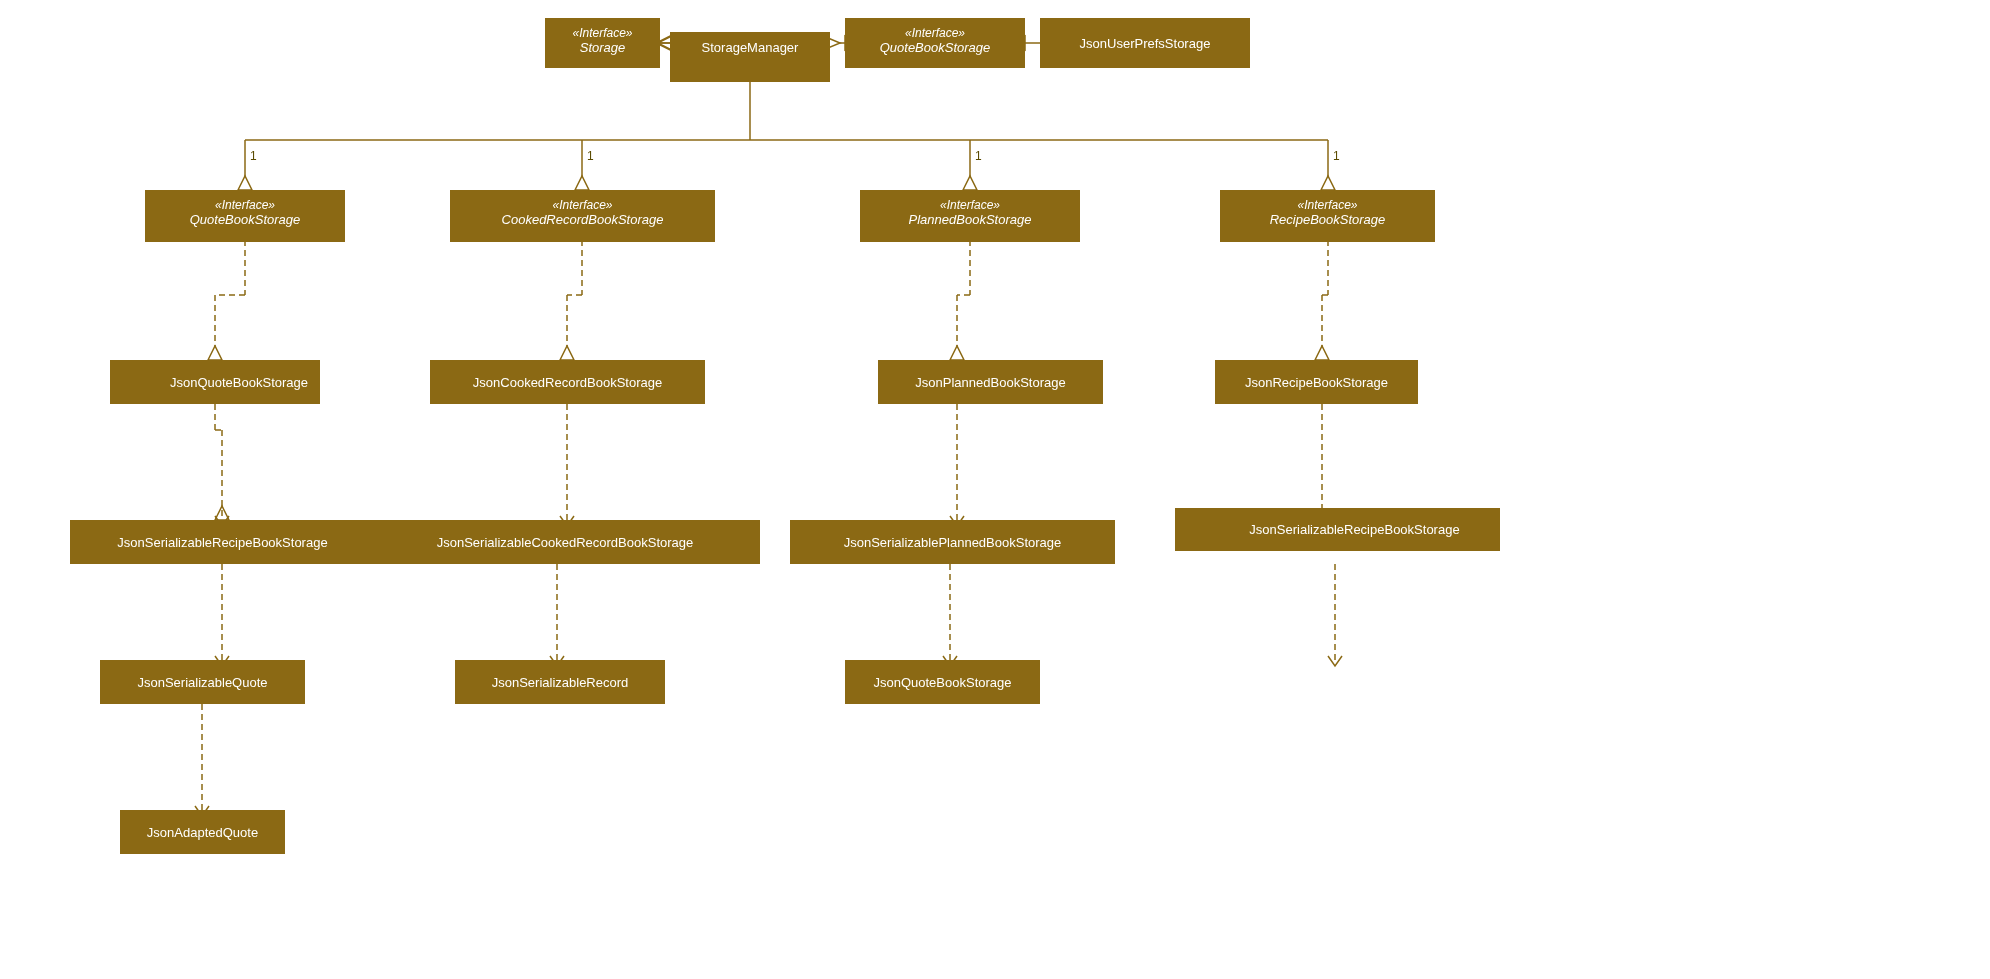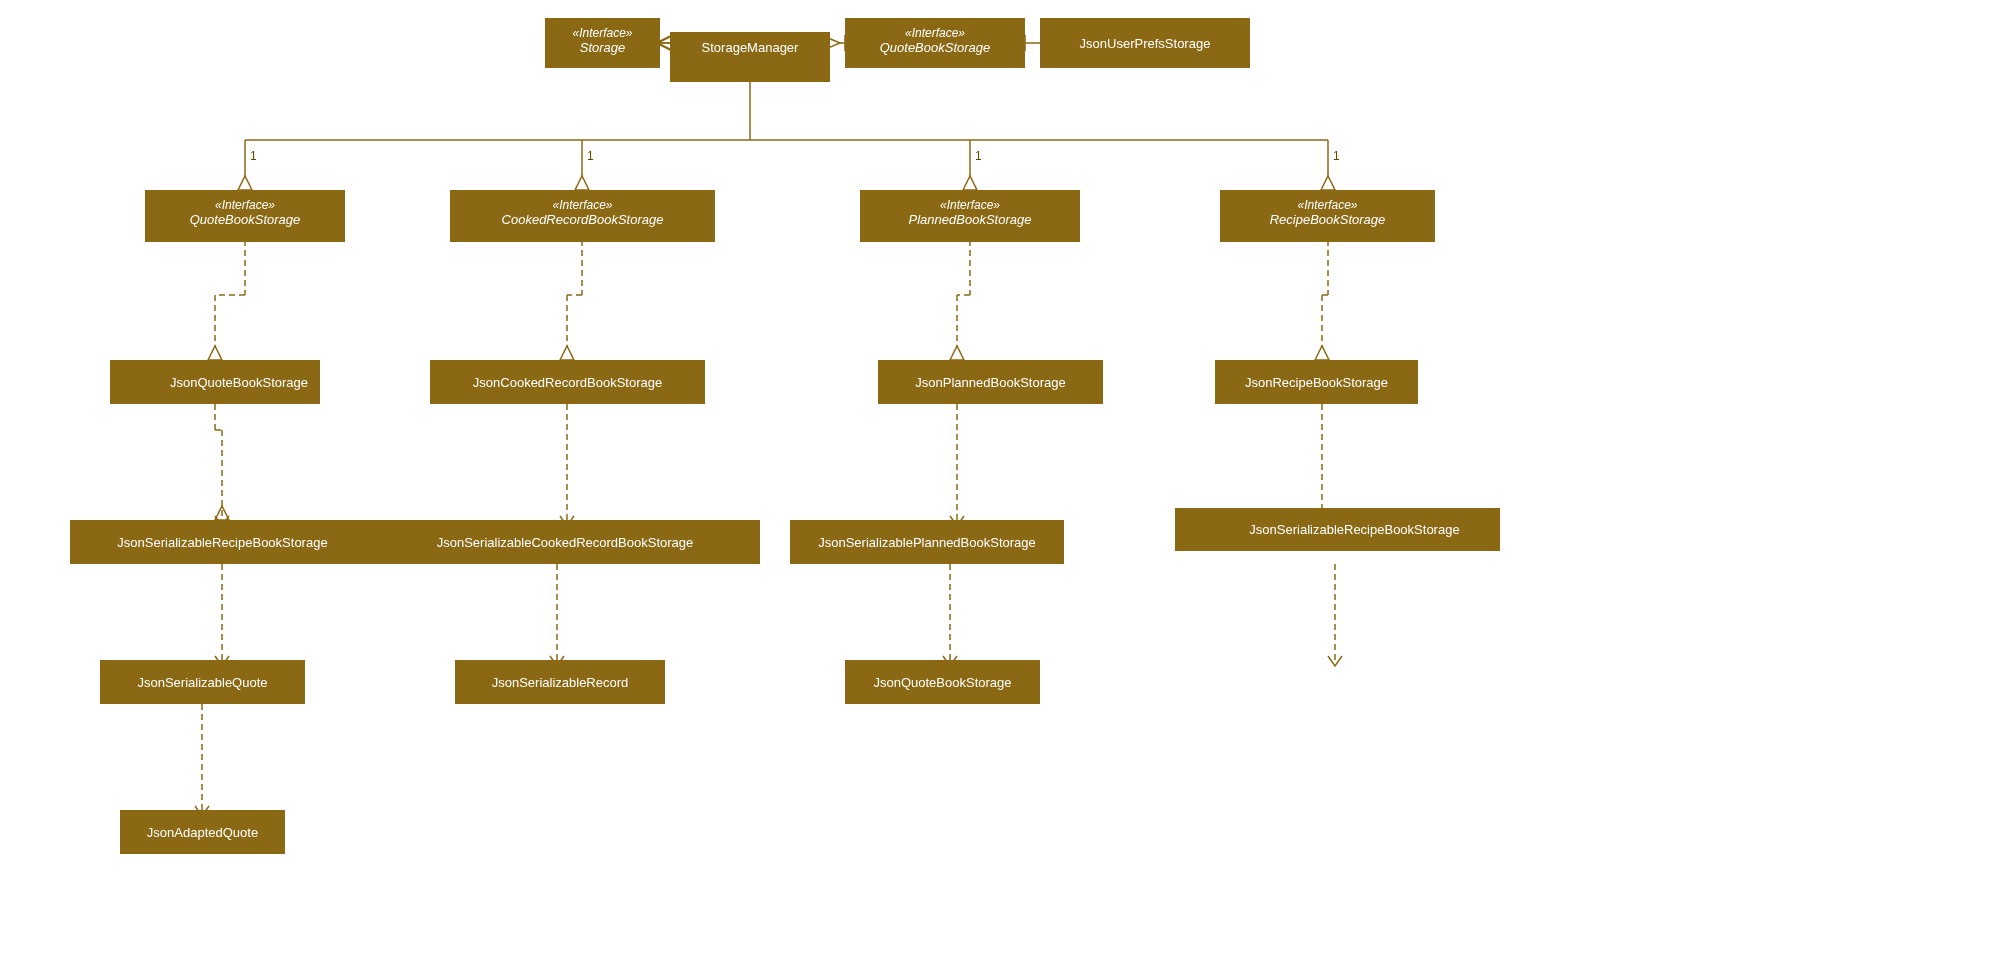--- a/index.html
+++ b/index.html
@@ -226,21 +226,21 @@
   </div>
 
   <div class="uml-box" style="left:70px; top:520px; width:305px; height:44px; display:flex; align-items:center; justify-content:center;">
     <span class="plain">JsonSerializableRecipeBookStorage</span>
   </div>
 
   <div class="uml-box" style="left:370px; top:520px; width:390px; height:44px; display:flex; align-items:center; justify-content:center;">
     <span class="plain">JsonSerializableCookedRecordBookStorage</span>
   </div>
 
-  <div class="uml-box" style="left:790px; top:520px; width:274px; height:44px; display:flex; align-items:center; justify-content:center;">
+  <div class="uml-box" style="left:790px; top:520px; width:325px; height:44px; display:flex; align-items:center; justify-content:center;">
     <span class="plain">JsonSerializablePlannedBookStorage</span>
   </div>
 
   <div class="uml-box" style="left:1175px; top:508px; width:325px; height:43px; display:flex; align-items:center; justify-content:center;padding-left:44px;">
     <span class="plain">JsonSerializableRecipeBookStorage</span>
   </div>
 
   <div class="uml-box" style="left:100px; top:660px; width:205px; height:44px; display:flex; align-items:center; justify-content:center;">
     <span class="plain">JsonSerializableQuote</span>
   </div>

